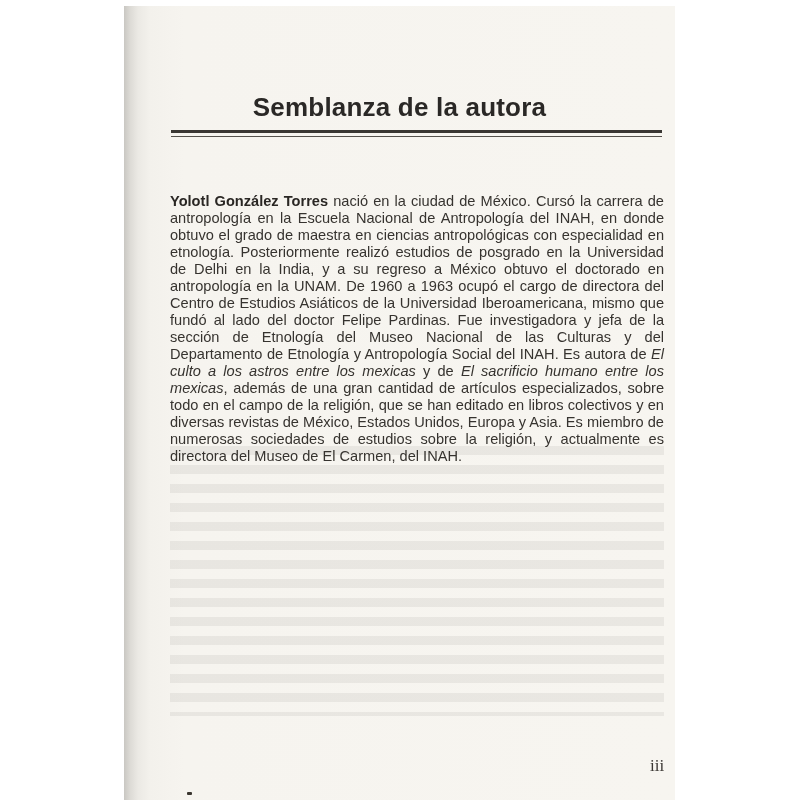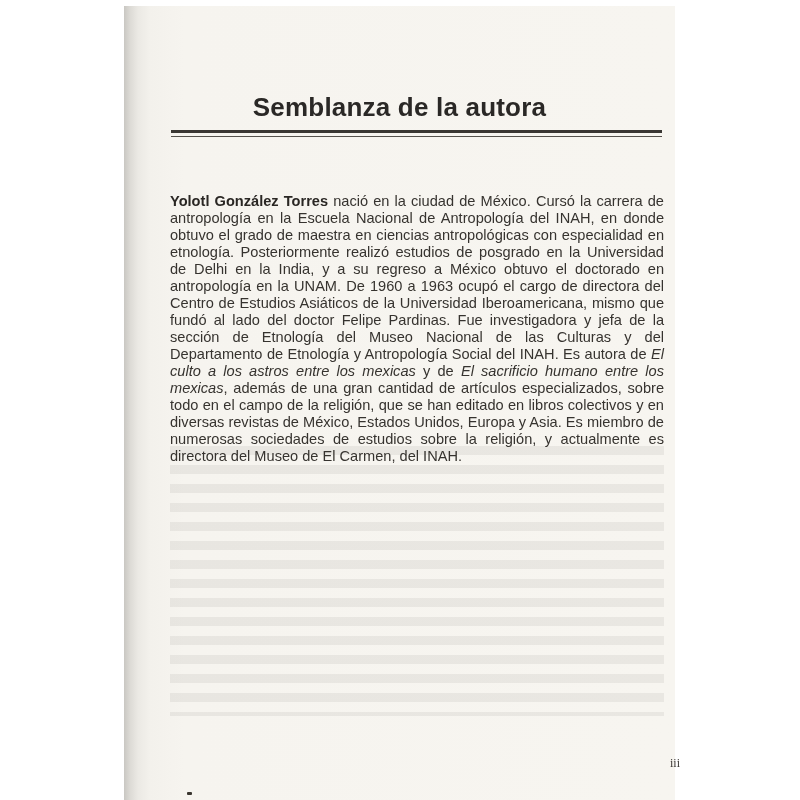--- a/index.html
+++ b/index.html
@@ -66,23 +66,22 @@
       width: 494px;
       height: 270px;
       opacity: 0.08;
       background: repeating-linear-gradient(to bottom, #4a4641 0px, #4a4641 9px, transparent 9px, transparent 19px);
     }
     .page-number {
       position: absolute;
       left: 526px;
       top: 750px;
       font-family: "Liberation Serif", serif;
-      font-size: 12px;
+      font-size: 17px;
       color: #3a3733;
-      margin-left: 20px;
     }
     .speck {
       position: absolute;
       left: 187px;
       top: 792px;
       width: 5px;
       height: 3px;
       background: #3a3630;
       border-radius: 1px;
     }

